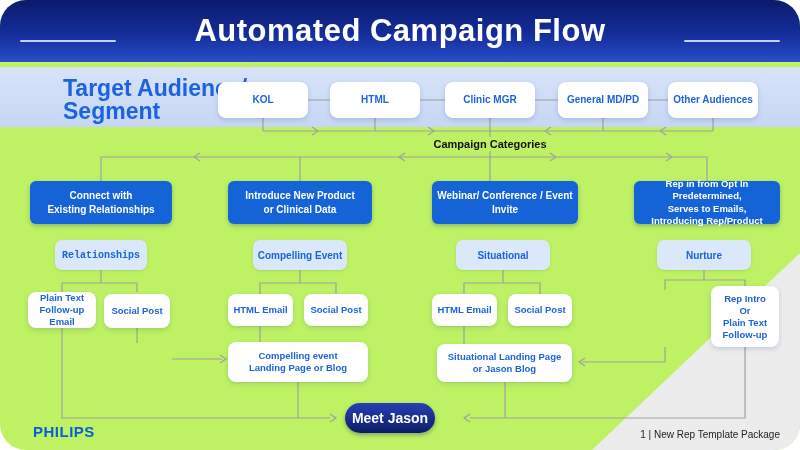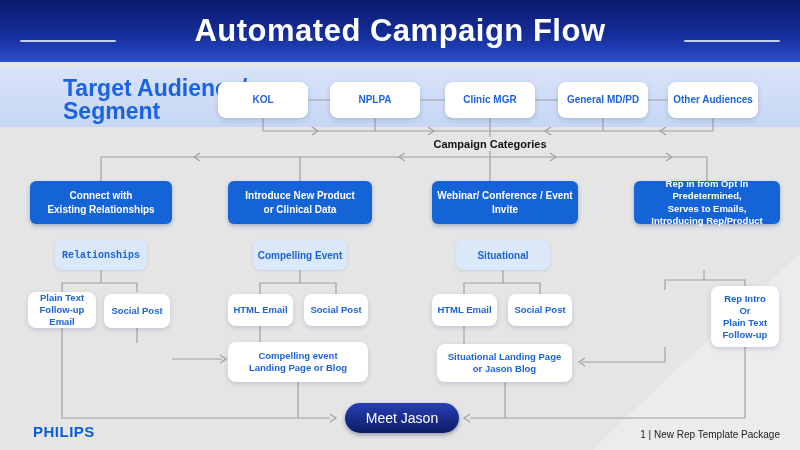--- a/index.html
+++ b/index.html
@@ -1,17 +1,17 @@
 <!DOCTYPE html>
 <html><head>
 <meta charset="utf-8">
 <style>
   html,body{margin:0;padding:0;background:#fff;}
-  .slide{position:relative;width:800px;height:450px;background:#e5e5e5;overflow:hidden;
-         font-family:"Liberation Sans",sans-serif;}
+  .slide{position:relative;width:800px;height:450px;background:#bef264;overflow:hidden;
+         font-family:"Liberation Sans",sans-serif;border-radius:26px;}
 
   
   .header{position:absolute;left:0;top:0;width:800px;height:62px;
           background:linear-gradient(180deg,#0b1a6d 0%,#142d99 55%,#2a4ecb 100%);
           display:flex;align-items:center;justify-content:center;z-index:3;}
   .header .title{color:#ffffff;font-size:31px;font-weight:bold;letter-spacing:.5px;}
   .title-rule{position:absolute;top:40px;height:2px;background:#c3d0f0;border-radius:2px;}
   .title-rule.left{left:20px;width:96px;}
   .title-rule.right{right:20px;width:96px;}
 
@@ -29,24 +29,24 @@
   .audience-box{font-size:10px;}
   .cat-box{background:#1464d8;border-radius:6px;color:#ffffff;font-weight:bold;
        font-size:10px;line-height:14px;box-shadow:0 2px 4px rgba(15,55,140,.3);}
   .cat-box.small{font-size:9.5px;line-height:12.5px;}
   .sub-box{background:#dbe8f9;border-radius:7px;color:#1b64d9;font-weight:bold;
        font-size:10px;box-shadow:0 1px 3px rgba(30,60,120,.15);}
 
   .campaign-label{position:absolute;left:400px;top:138px;width:180px;text-align:center;
        color:#111111;font-size:11px;font-weight:bold;z-index:4;}
 
-  .cta{position:absolute;left:345px;top:403px;width:114px;height:30px;border-radius:15px;
+  .cta{position:absolute;left:345px;top:403px;width:90px;height:30px;border-radius:15px;
        background:linear-gradient(180deg,#2740b4 0%,#0e1c66 100%);
        display:flex;align-items:center;justify-content:center;color:#fff;
-       font-size:14px;font-weight:normal;z-index:5;box-shadow:0 2px 4px rgba(10,20,80,.35);}
+       font-size:14px;font-weight:bold;z-index:5;box-shadow:0 2px 4px rgba(10,20,80,.35);}
 
   
   .corner-triangle{position:absolute;right:0;bottom:0;width:208px;height:197px;
        background:#ececec;clip-path:polygon(100% 0,100% 100%,0 100%);z-index:0;}
   .connectors{position:absolute;left:0;top:0;z-index:2;}
 
   .brand{position:absolute;left:33px;top:423px;color:#0a5fd6;font-size:15px;
        font-weight:bold;letter-spacing:.5px;z-index:4;text-align:center;}
   .page-footer{position:absolute;right:20px;top:429px;color:#222222;font-size:10px;
        z-index:4;}
@@ -104,40 +104,41 @@
       <path d="M220 355 L226 359 L220 363"></path>
       <path d="M585 358 L579 362 L585 366"></path>
       <path d="M330 414 L336 418 L330 422"></path>
       <path d="M470 414 L464 418 L470 422"></path>
     </g>
   </svg>
 
   <div class="audience-label">Target Audience/
 Segment</div>
   <div class="box white-box audience-box" style="left:218px;top:82px;width:90px;height:36px;">KOL</div>
-  <div class="box white-box audience-box" style="left:330px;top:82px;width:90px;height:36px;">NPLPA</div>
+  <div class="box white-box audience-box" style="left:330px;top:82px;width:90px;height:36px;">HTML</div>
   <div class="box white-box audience-box" style="left:445px;top:82px;width:90px;height:36px;">Clinic MGR</div>
   <div class="box white-box audience-box" style="left:558px;top:82px;width:90px;height:36px;">General MD/PD</div>
   <div class="box white-box audience-box" style="left:668px;top:82px;width:90px;height:36px;">Other Audiences</div>
 
   <div class="campaign-label">Campaign Categories</div>
 
   <div class="box cat-box" style="left:30px;top:181px;width:142px;height:43px;">Connect with
 Existing Relationships</div>
   <div class="box cat-box" style="left:228px;top:181px;width:144px;height:43px;">Introduce New Product
 or Clinical Data</div>
   <div class="box cat-box small" style="left:634px;top:181px;width:146px;height:43px;">Rep in from Opt In Predetermined,
 Serves to Emails,
 Introducing Rep/Product</div>
   <div class="box cat-box" style="left:432px;top:181px;width:146px;height:43px;">Webinar/ Conference / Event
 Invite</div>
 
   <div class="box sub-box" style="left:55px;top:240px;width:92px;height:30px;font-family:Liberation Mono, monospace;">Relationships</div>
   <div class="box sub-box" style="left:253px;top:240px;width:94px;height:30px;">Compelling Event</div>
   <div class="box sub-box" style="left:456px;top:240px;width:94px;height:30px;">Situational</div>
+  <div class="box sub-box" style="left:657px;top:240px;width:94px;height:30px;">Nurture</div>
 
   <div class="box white-box" style="left:28px;top:292px;width:68px;height:36px;">Plain Text
 Follow-up Email</div>
   <div class="box white-box" style="left:104px;top:294px;width:66px;height:34px;">Social Post</div>
 
   <div class="box white-box" style="left:228px;top:294px;width:65px;height:32px;">HTML Email</div>
   <div class="box white-box" style="left:304px;top:294px;width:64px;height:32px;">Social Post</div>
 
   <div class="box white-box" style="left:432px;top:294px;width:65px;height:32px;">HTML Email</div>
   <div class="box white-box" style="left:508px;top:294px;width:64px;height:32px;">Social Post</div>

